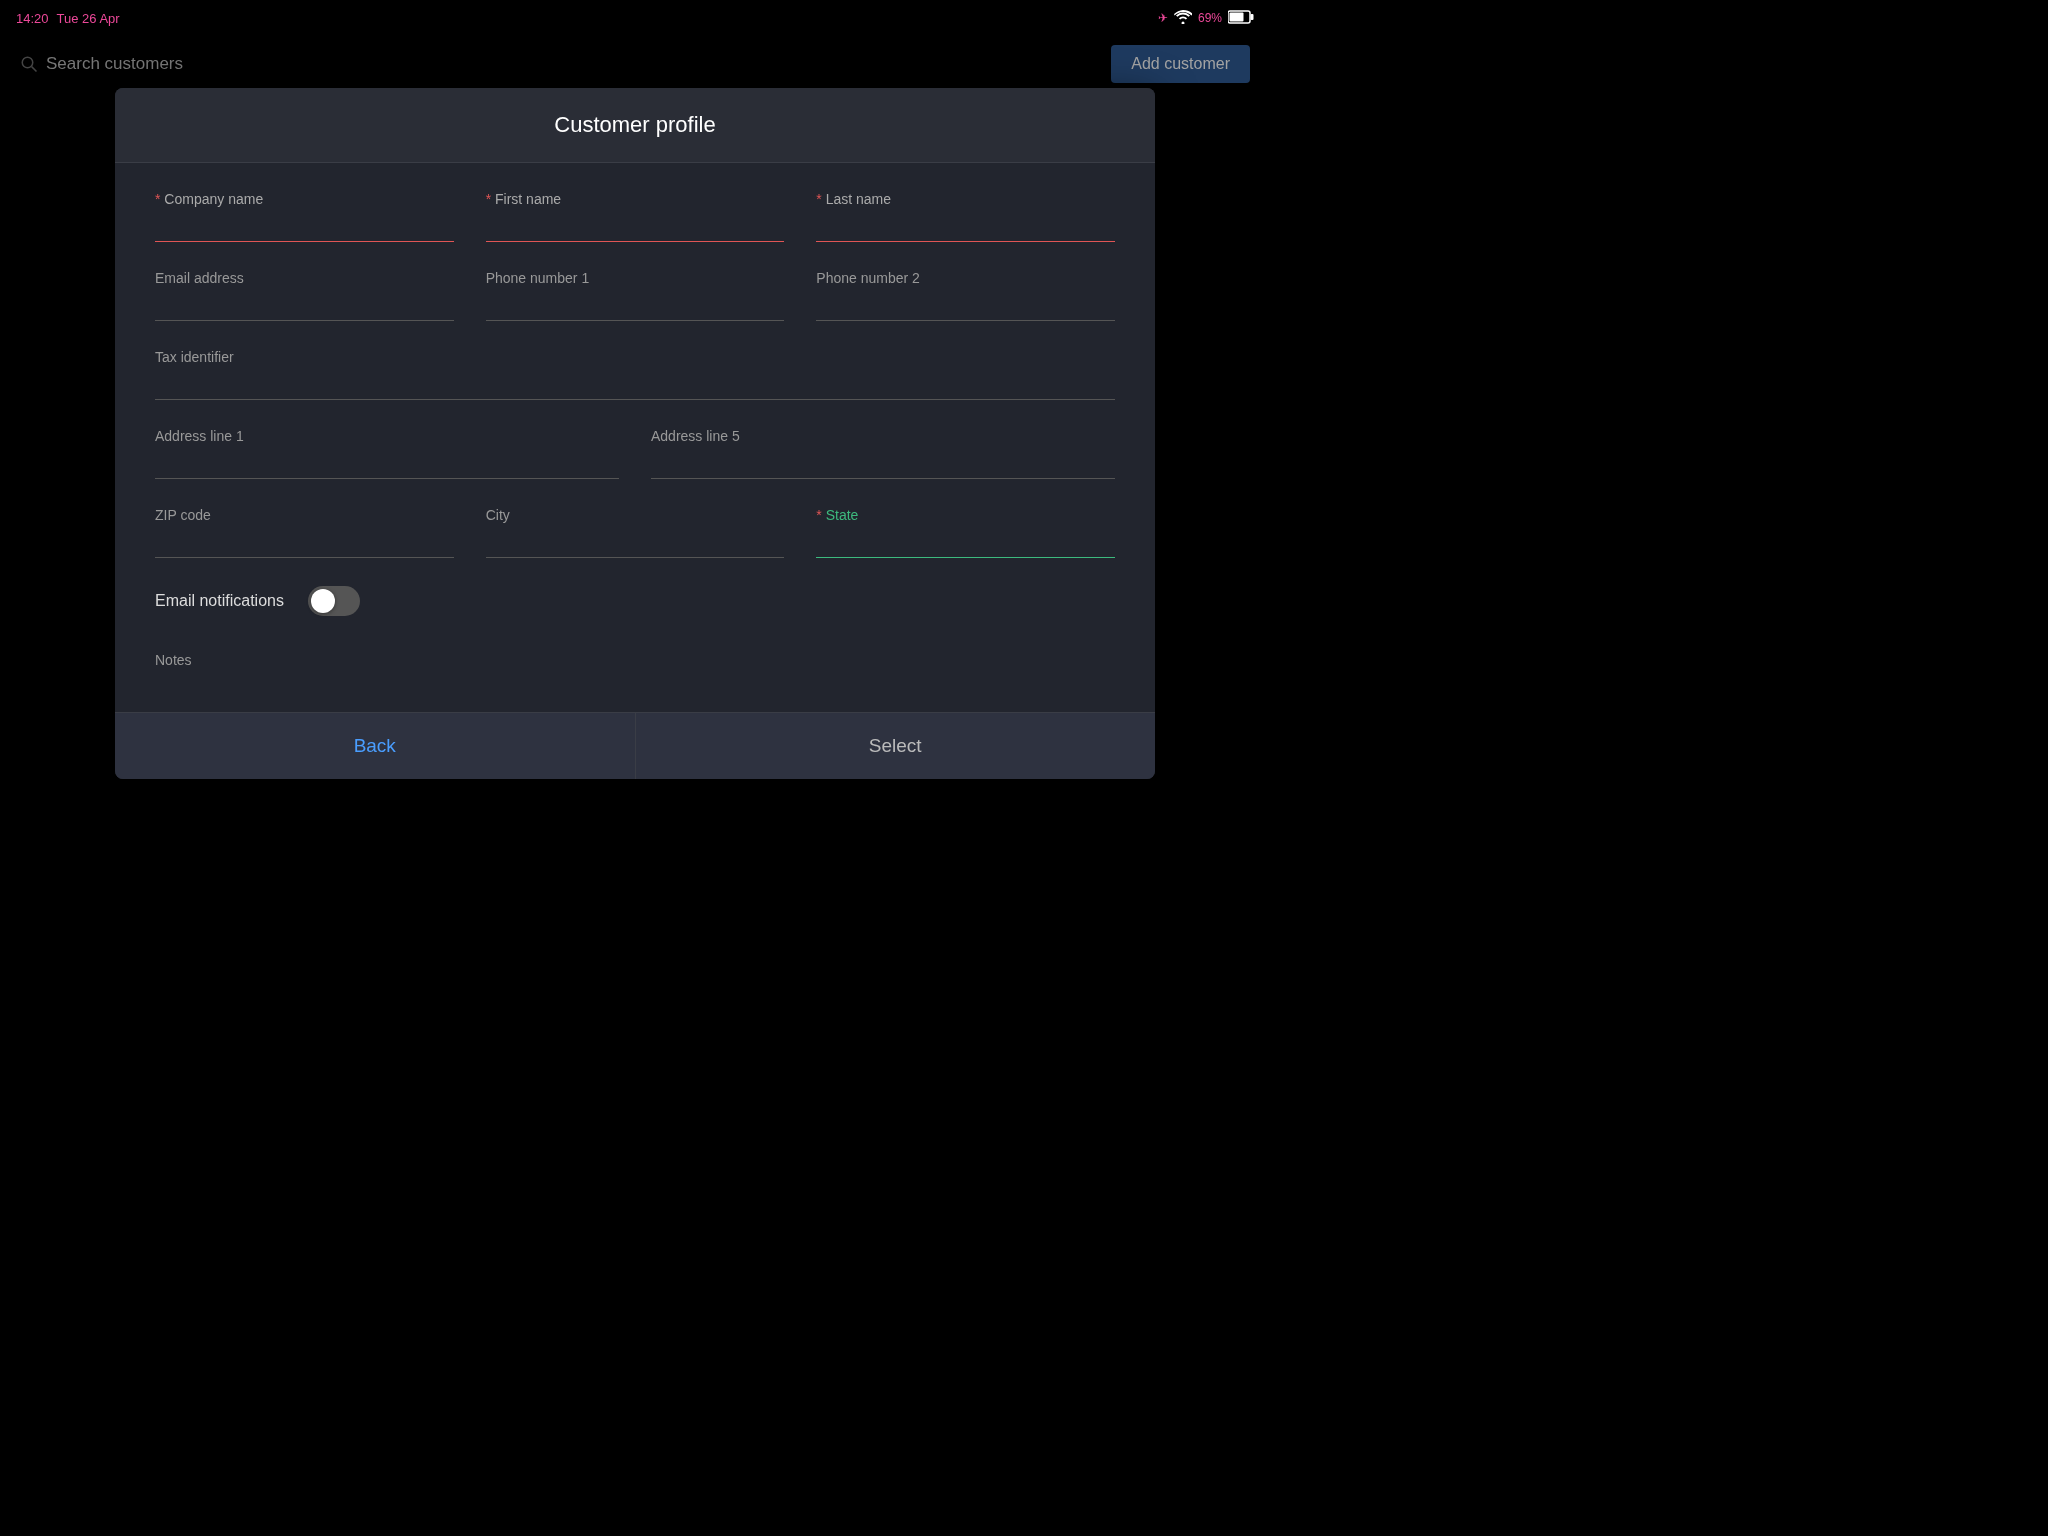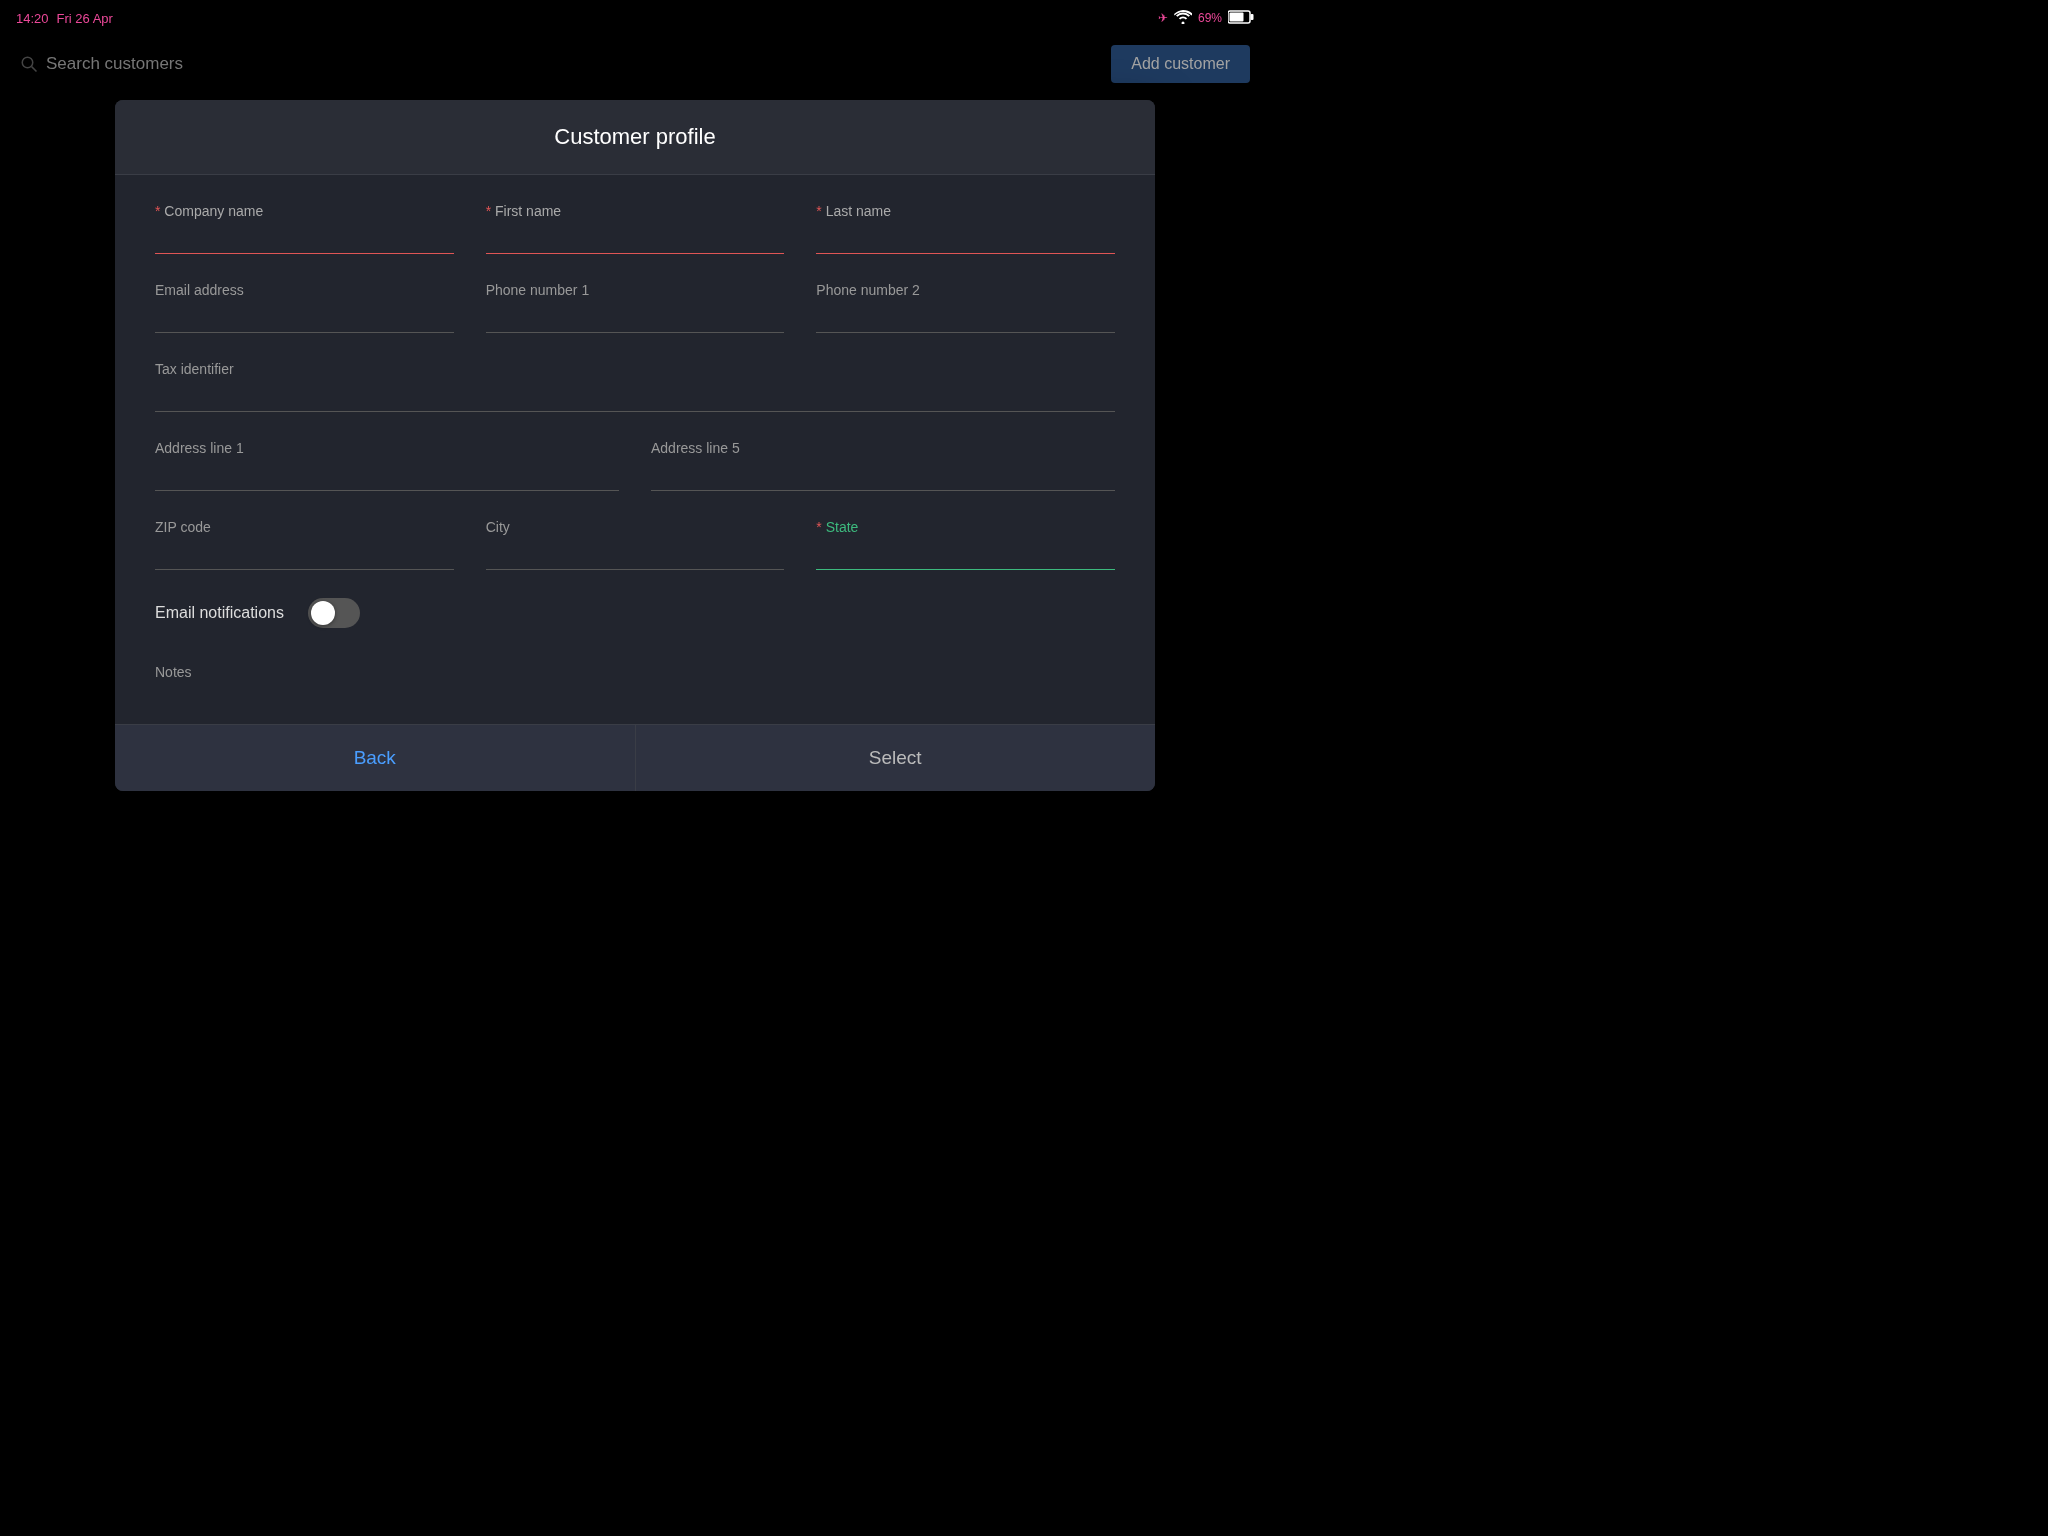--- a/index.html
+++ b/index.html
@@ -55,21 +55,21 @@
       border: none;
       padding: 10px 20px;
       font-size: 16px;
       cursor: pointer;
       border-radius: 4px;
     }
 
     
     .modal-container {
       position: absolute;
-      top: 100px;
+      top: 88px;
       left: 50%;
       transform: translateX(-50%);
       width: 1040px;
       background: #2a2d36;
       border-radius: 8px;
       overflow: hidden;
       box-shadow: 0 8px 40px rgba(0,0,0,0.6);
     }
 
     .modal-header {
@@ -220,21 +220,21 @@
       cursor: pointer;
       font-weight: 400;
     }
   </style>
 </head>
 <body>
 
 <div class="status-bar">
   <div class="status-left">
     <span>14:20</span>
-    <span>Fri 26 Apr</span>
+    <span>Tue 26 Apr</span>
   </div>
   <div class="status-right">
     <span>✈</span>
     <span>
       <svg width="18" height="14" viewBox="0 0 18 14" fill="white">
         <path d="M9 11.5a1.5 1.5 0 1 1 0 3 1.5 1.5 0 0 1 0-3zm-4.2-3.3a6 6 0 0 1 8.4 0l-1.4 1.4a4 4 0 0 0-5.6 0L4.8 8.2zm-2.8-2.8a10 10 0 0 1 14 0l-1.4 1.4a8 8 0 0 0-11.2 0L2 5.4zM9 0a14 14 0 0 1 9.9 4.1L17.5 5.5A12 12 0 0 0 9 2a12 12 0 0 0-8.5 3.5L.1 4.1A14 14 0 0 1 9 0z"></path>
       </svg>
     </span>
     <span>69%</span>
     <span>

